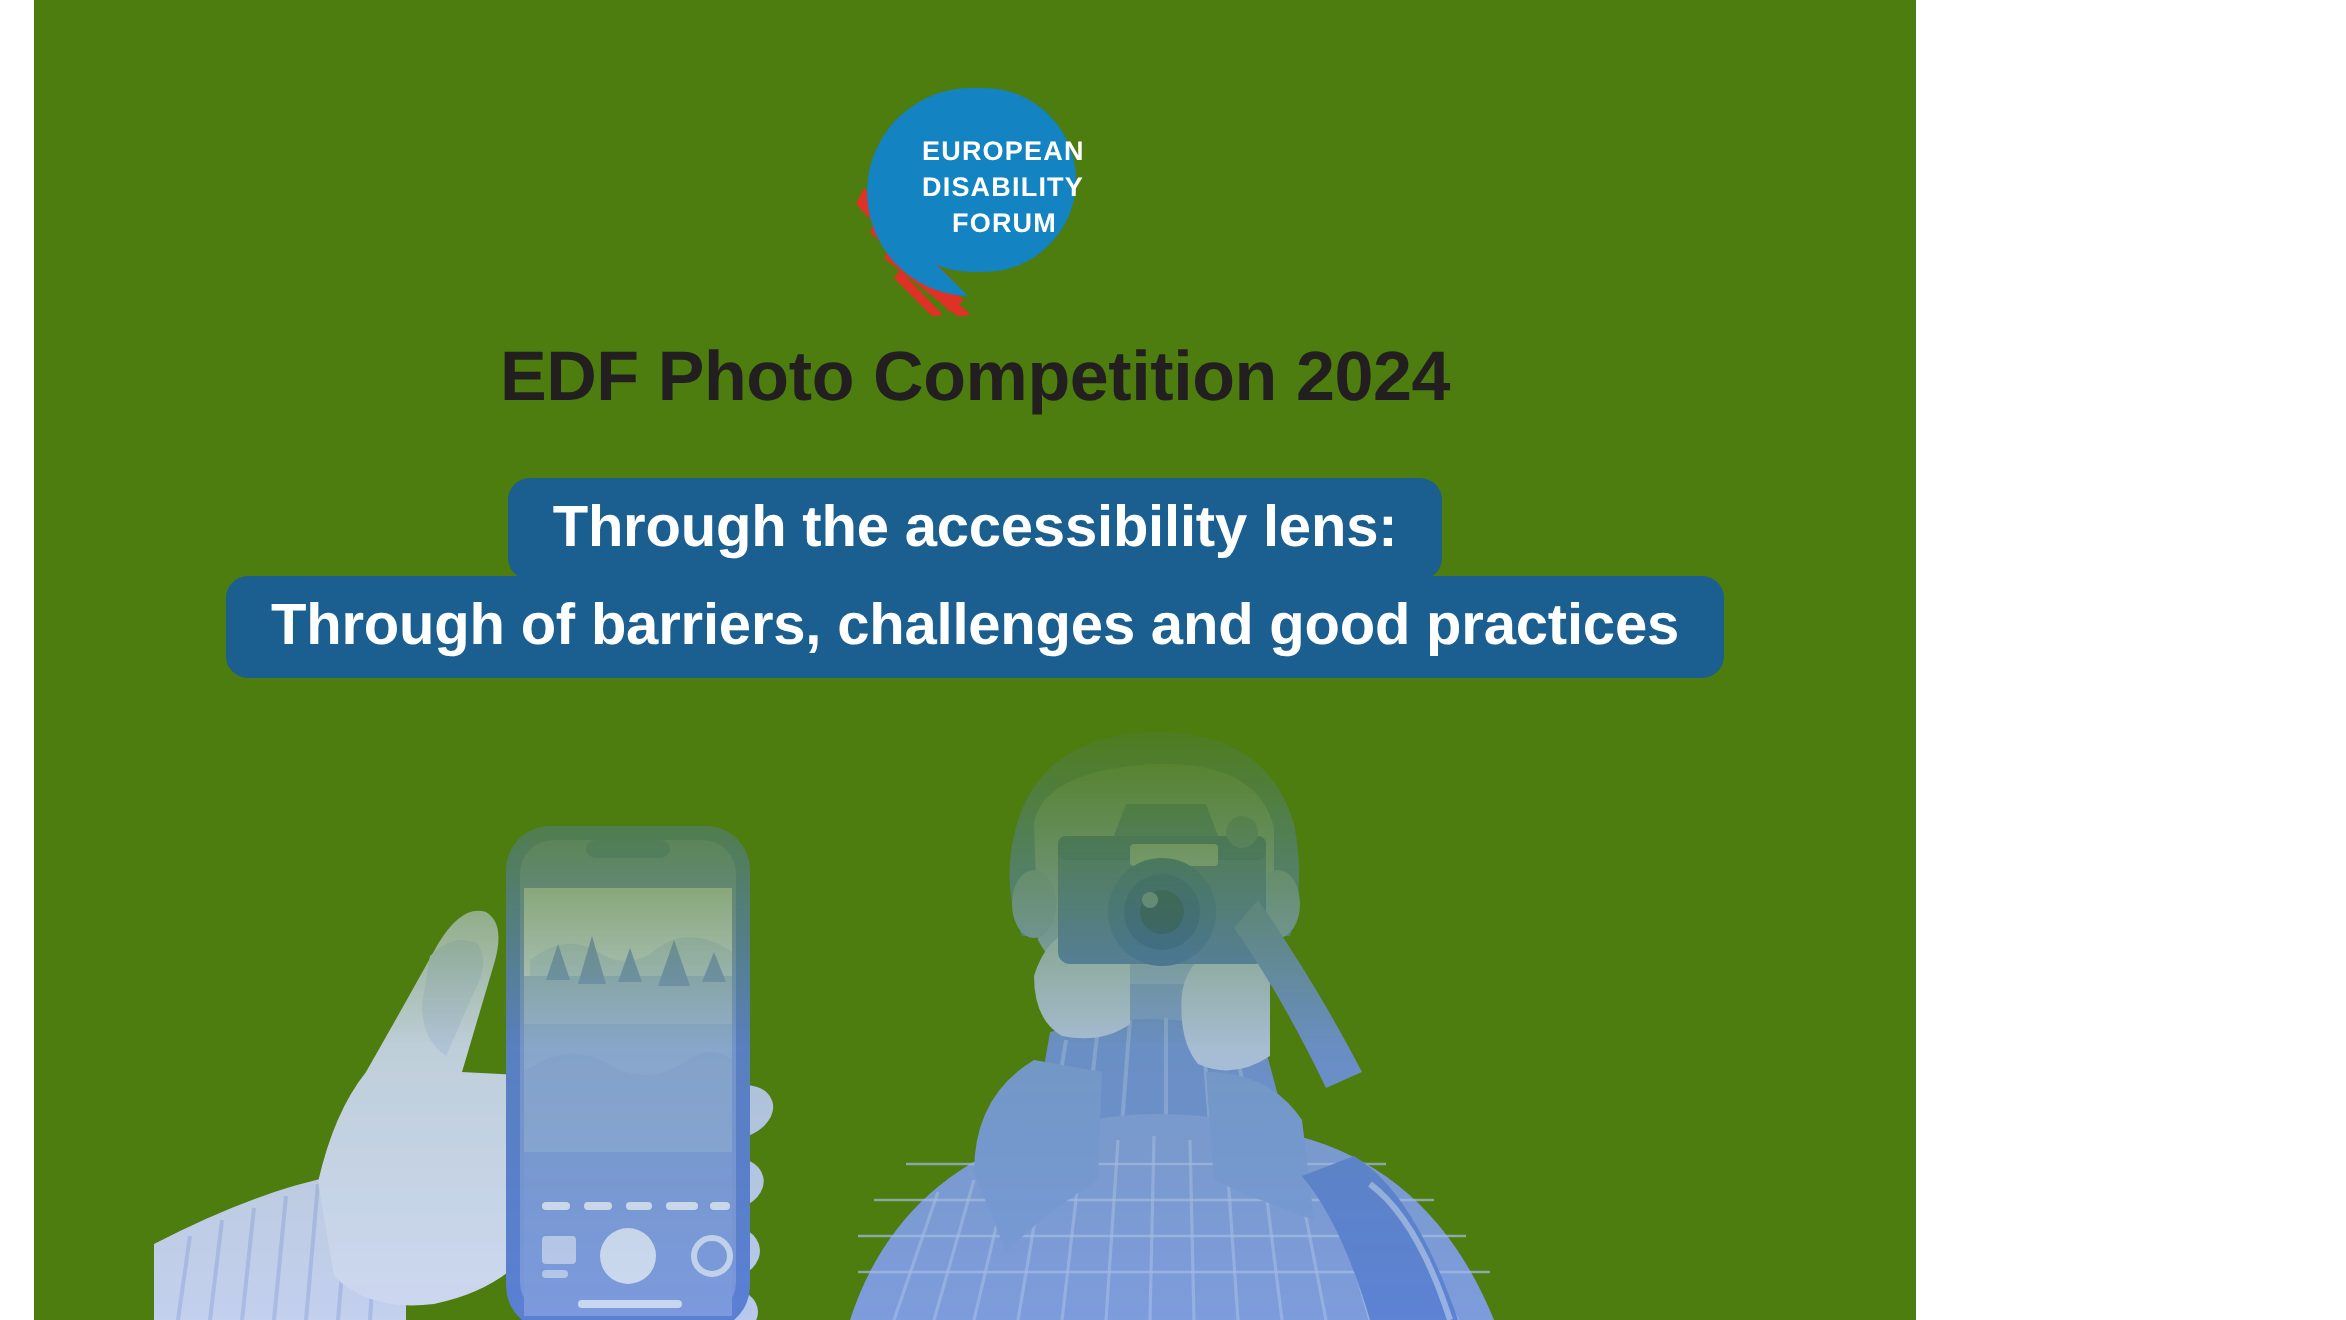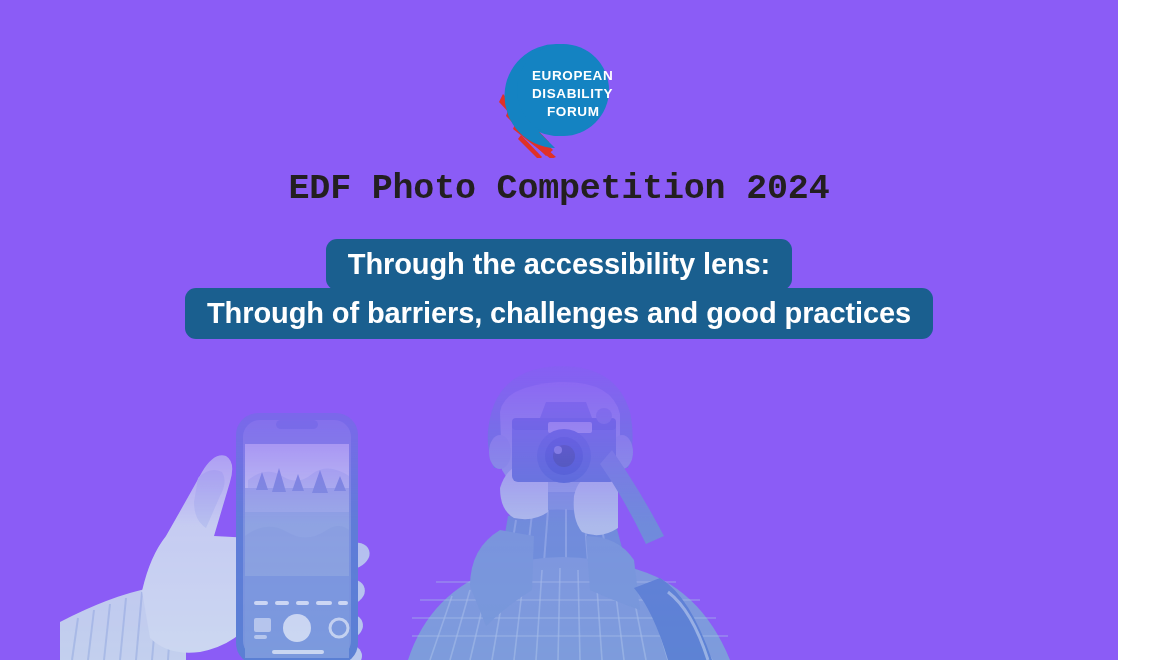--- a/index.html
+++ b/index.html
@@ -5,24 +5,25 @@
   html, body {
     margin: 0;
     padding: 0;
     background: #ffffff;
   }
   body {
     font-family: "Liberation Sans", sans-serif;
   }
   .poster {
     position: relative;
-    width: 1118px;
+    width: 941px;
     height: 660px;
-    background: #8b5cf6;
+    background: #4d7c0f;
     overflow: hidden;
+    margin-left: 17px;
   }
 
   
   .logo-wrap {
     position: absolute;
     left: 50%;
     top: 38px;
     transform: translateX(-50%);
     width: 128px;
     height: 120px;
@@ -34,21 +35,20 @@
     position: absolute;
     top: 167px;
     left: 0;
     width: 100%;
     text-align: center;
     font-size: 35px;
     font-weight: bold;
     color: #231f20;
     letter-spacing: -0.2px;
     line-height: 44px;
-    font-family: Liberation Mono, monospace;
   }
 
   
   .subtitle-block {
     position: absolute;
     top: 239px;
     left: 0;
     width: 100%;
     text-align: center;
     line-height: 0;

